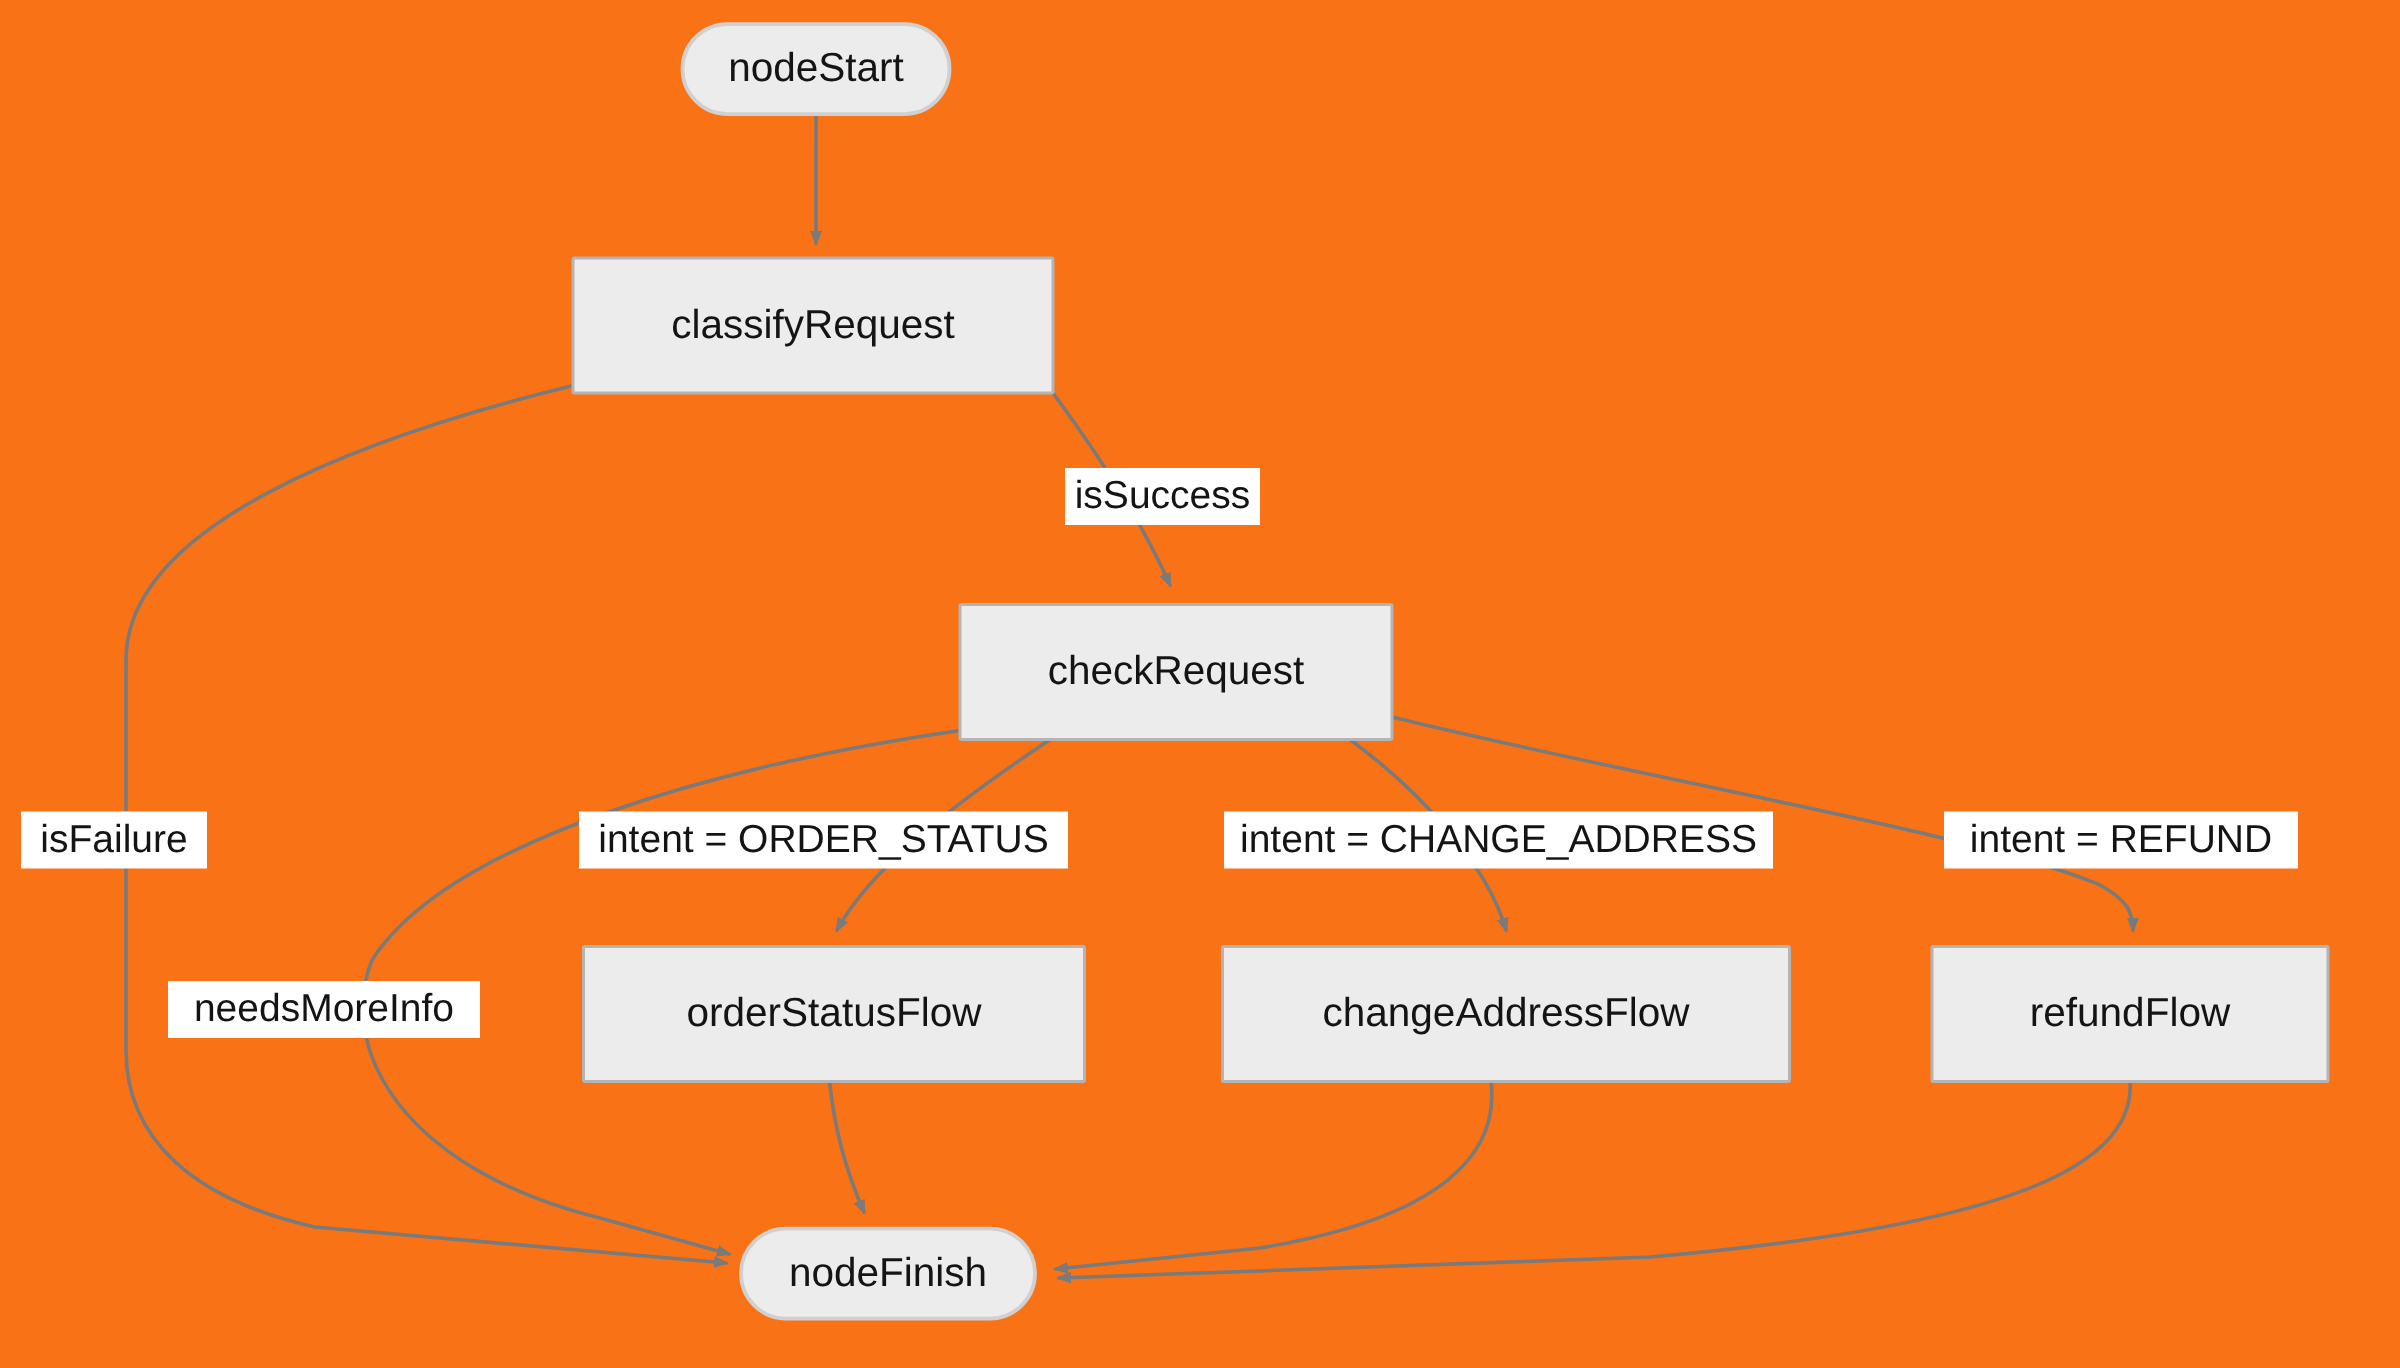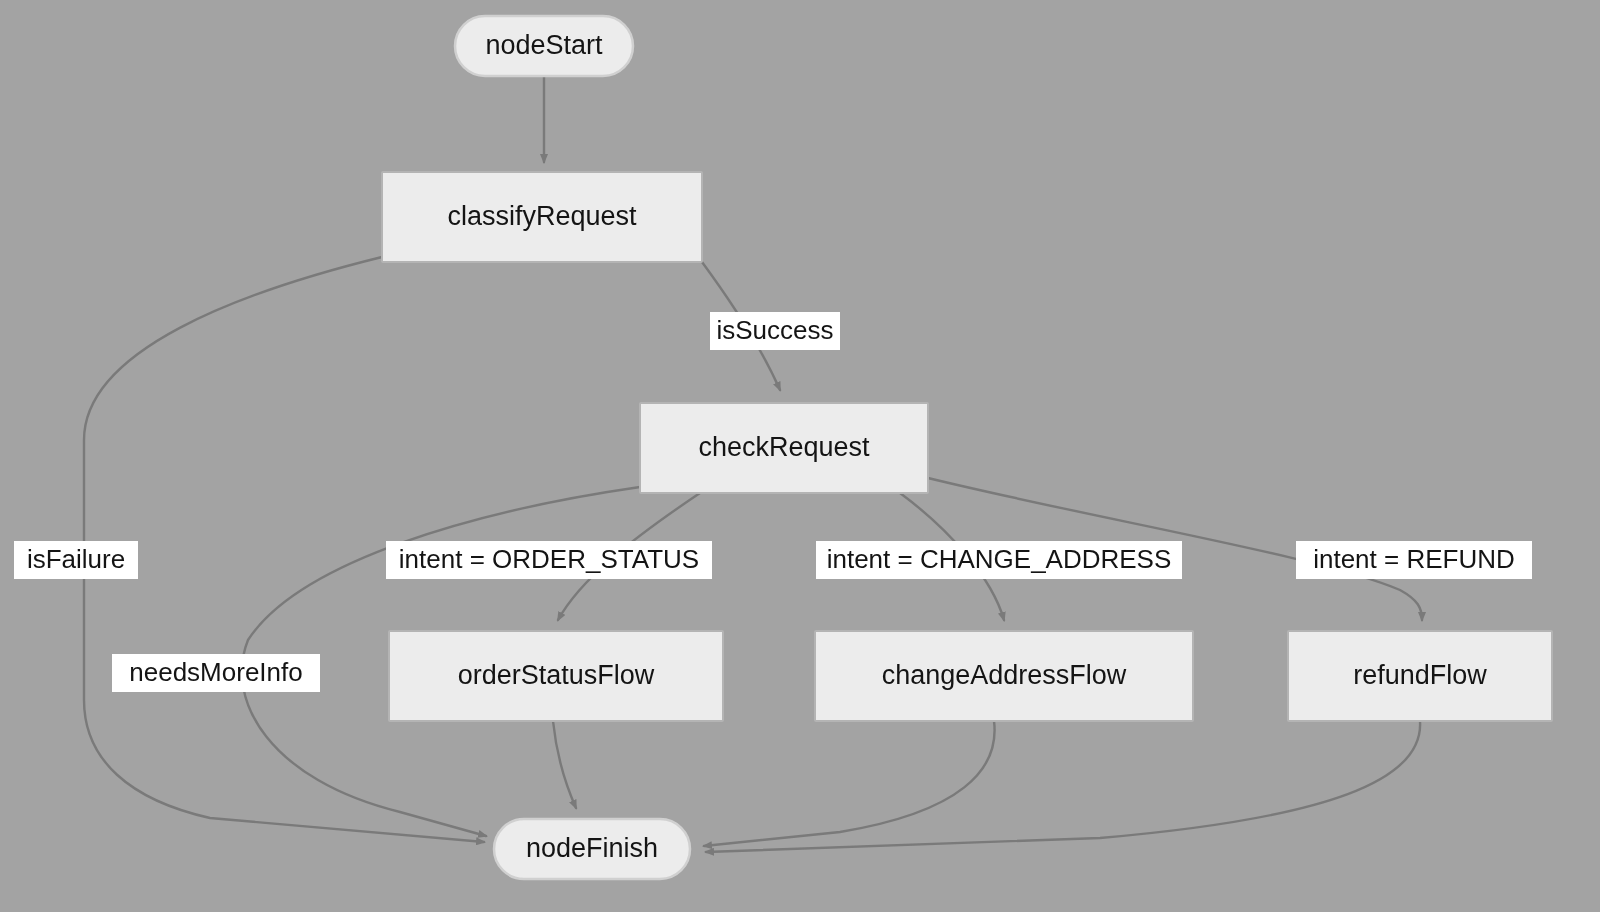--- a/index.html
+++ b/index.html
@@ -11,21 +11,21 @@
   body {
     width: 1600px;
     height: 912px;
     overflow: hidden;
     font-family: "Liberation Sans", sans-serif;
   }
   #diagram-root {
     position: relative;
     width: 1600px;
     height: 912px;
-    background: #a3a3a3;
+    background: #f97316;
   }
   svg.flow-canvas {
     position: absolute;
     top: 0;
     left: 0;
     width: 1600px;
     height: 912px;
   }
   .node-rect-shape {
     fill: #ececec;

